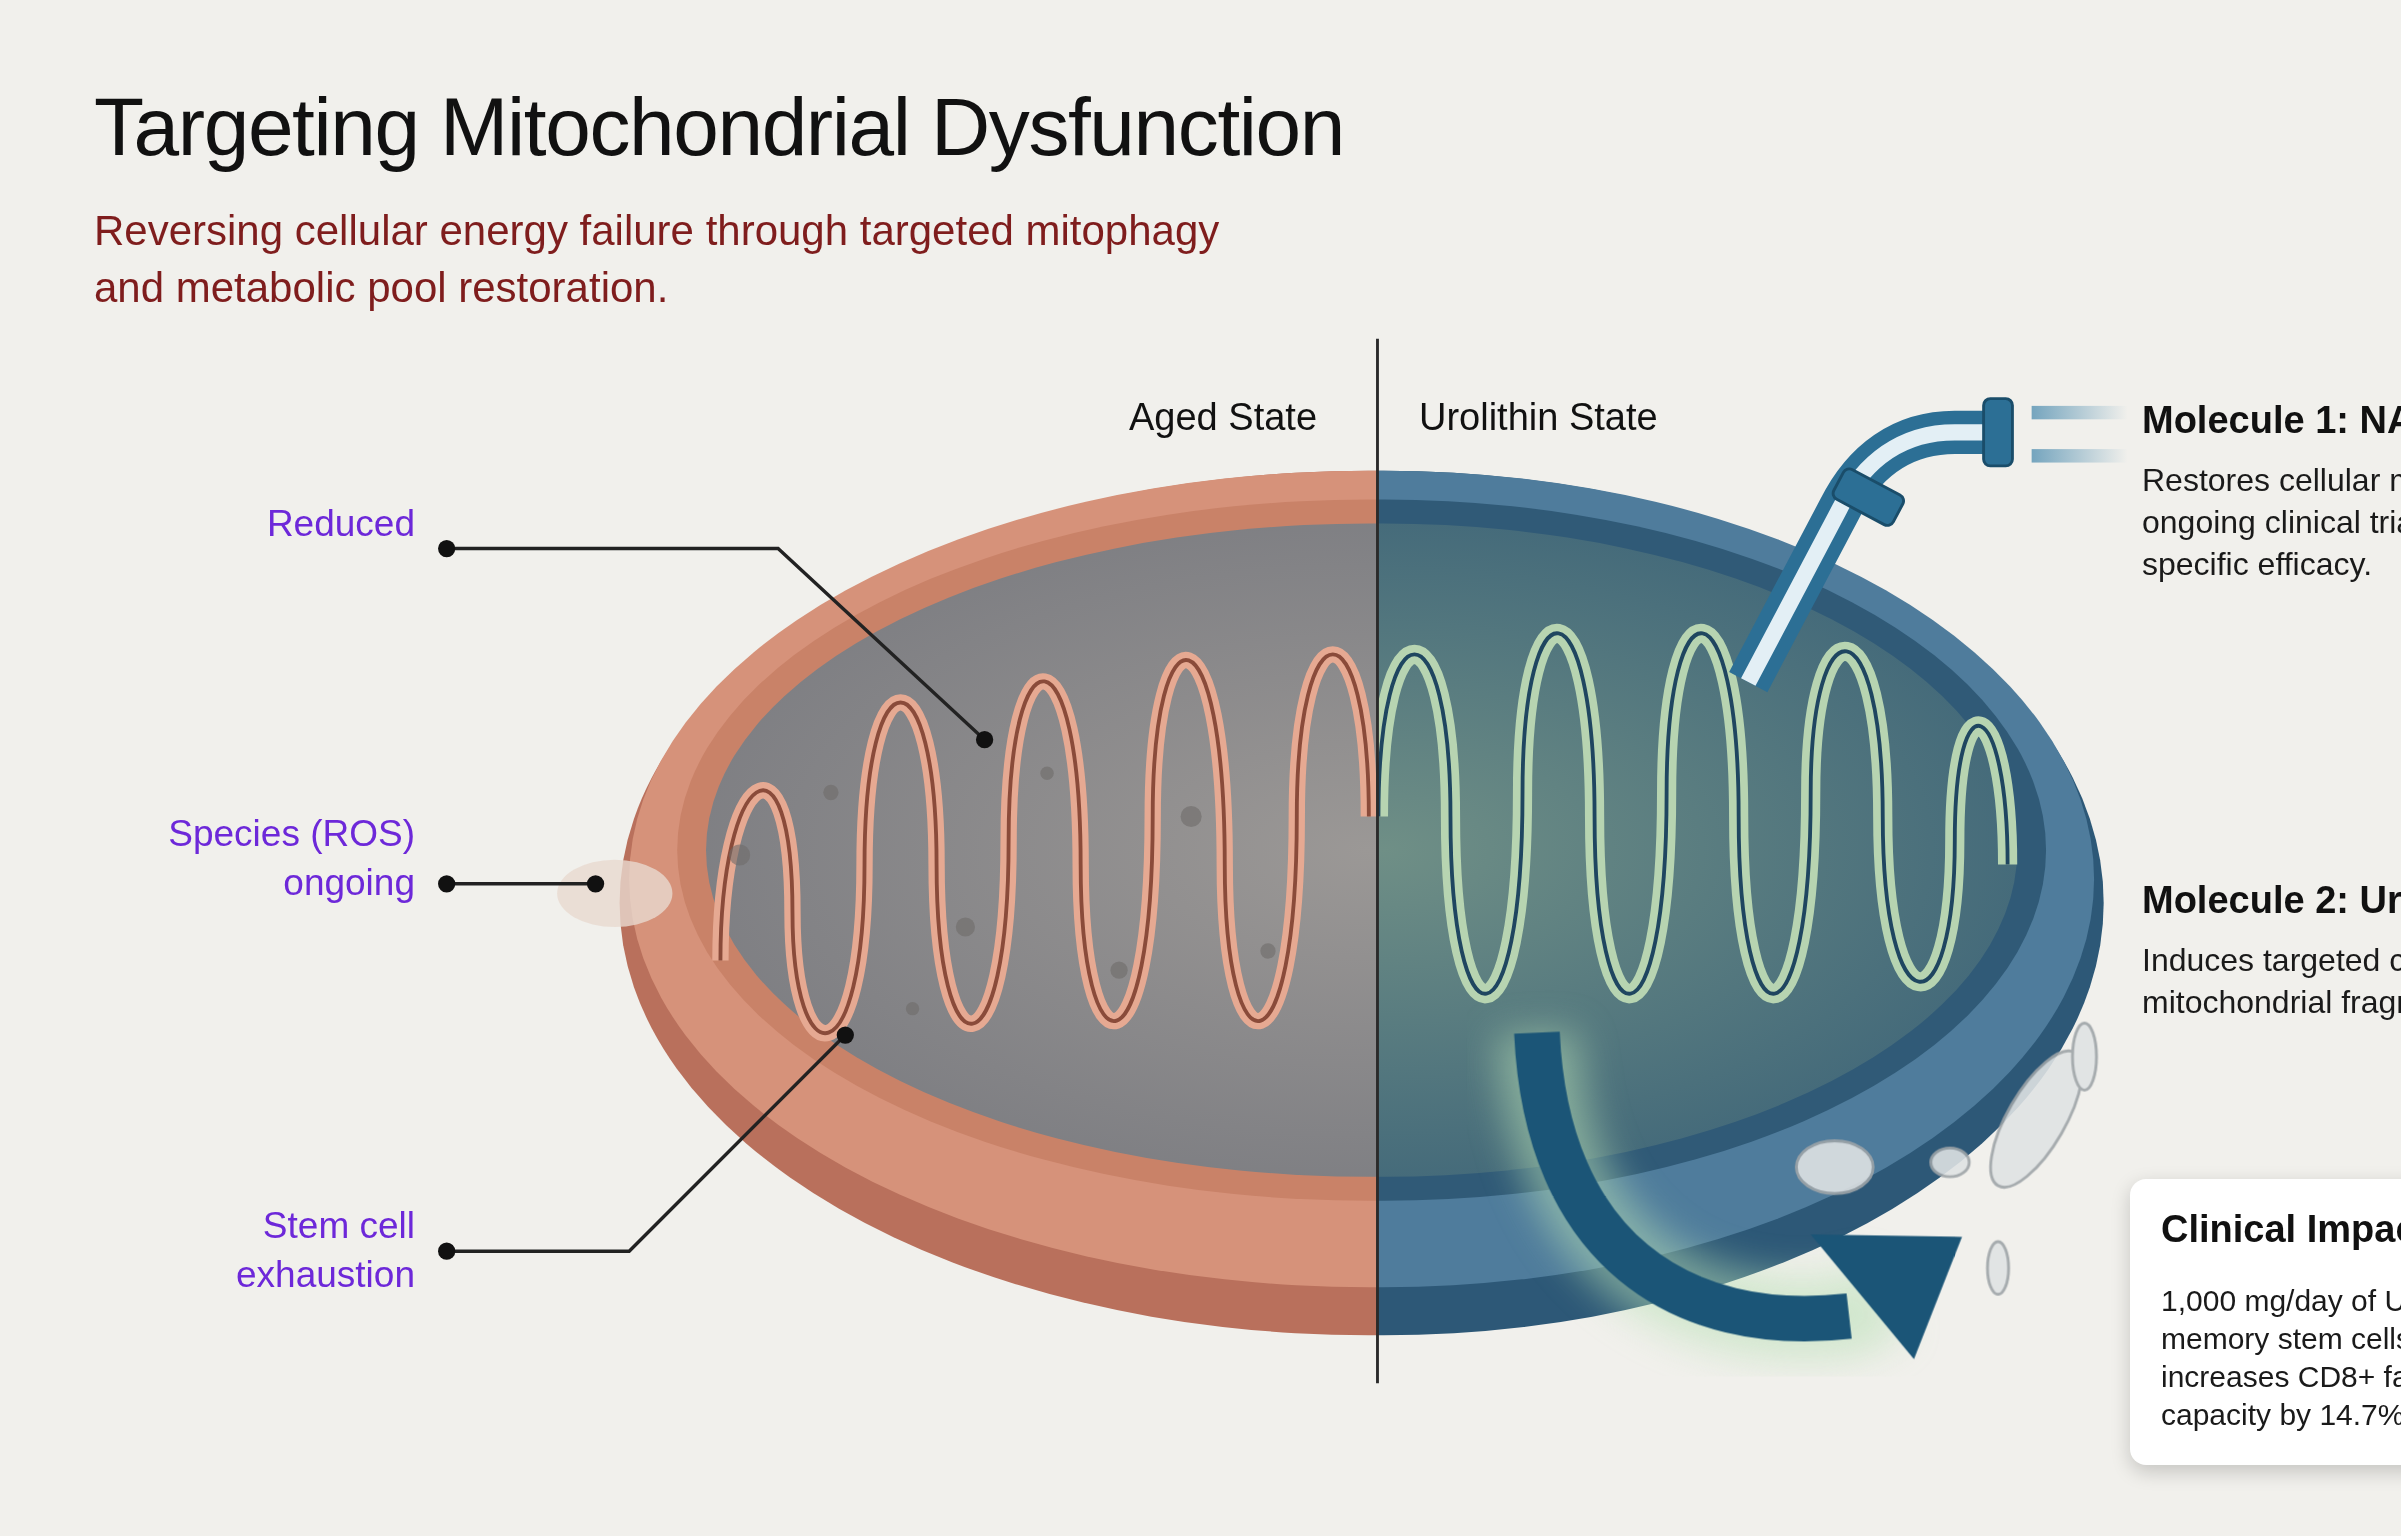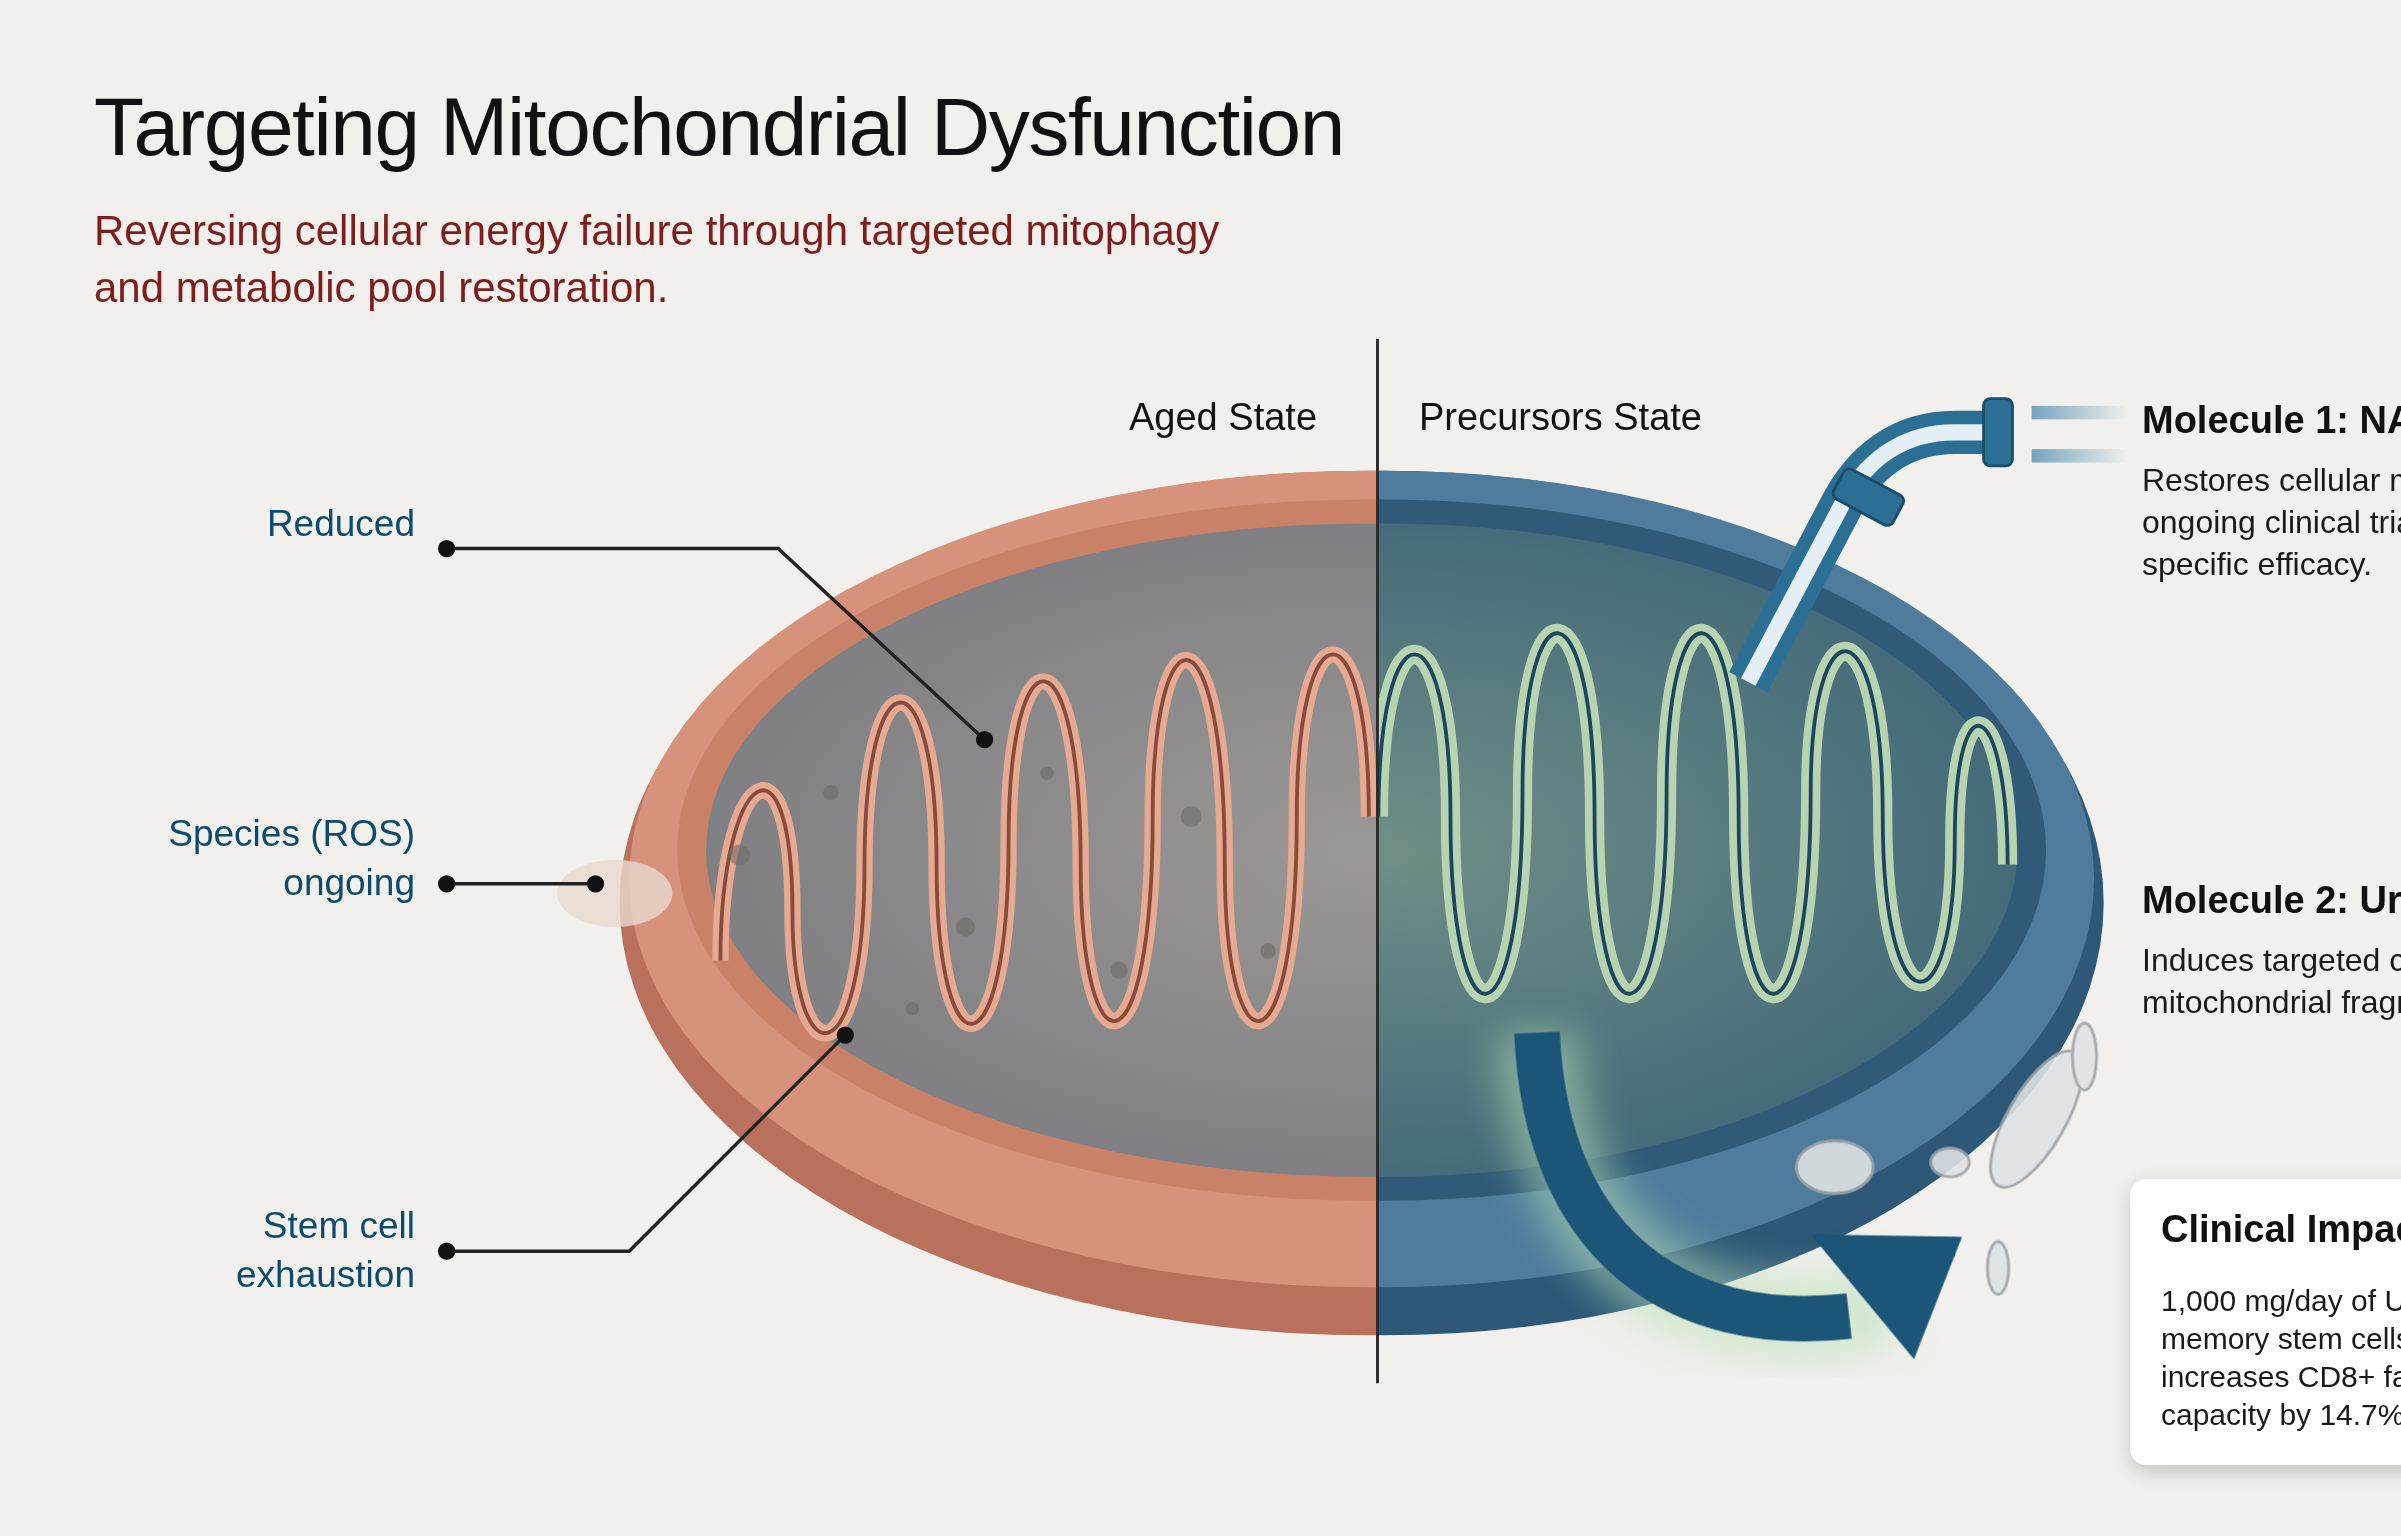--- a/index.html
+++ b/index.html
@@ -1,21 +1,21 @@
 <!DOCTYPE html>
 <html style="font-size:7.7px"><head>
 <meta charset="utf-8">
 <style>
   html,body{margin:0;padding:0;}
   body{width:2754px;height:1537px;background:#f1f0ec;position:relative;overflow:hidden;font-family:"Liberation Sans",sans-serif;color:#111;}
   .abs{position:absolute;}
   .title{left:94px;top:82px;font-size:82px;font-weight:400;letter-spacing:-1.4px;line-height:1.1;white-space:nowrap;}
   .subtitle{left:94px;top:202px;font-size:42px;line-height:57px;width:1153px;color:#7f1d1d;}
   .state-label{font-size:38px;font-weight:400;white-space:nowrap;top:396px;}
-  .left-label{font-size:37px;line-height:49px;text-align:right;width:384px;color:#0c4a6e;}
+  .left-label{font-size:37px;line-height:49px;text-align:right;width:384px;color:#6d28d9;}
   .mol-title{font-size:38px;font-weight:700;white-space:nowrap;left:2142px;}
   .mol-desc{font-size:32px;line-height:42px;left:2142px;width:576px;color:#1a1a1a;}
   .card{left:2130px;top:1179px;width:555px;height:286px;background:#fff;border-radius:16.3px;box-shadow:0 6.7px 19px rgba(0,0,0,0.18);}
   .card-title{position:absolute;left:31px;top:29px;font-size:38px;font-weight:700;white-space:nowrap;}
   .card-body{position:absolute;left:31px;top:103px;width:509px;font-size:30px;line-height:38px;color:#1a1a1a;}
   svg.art{position:absolute;left:0;top:0;}
 </style>
 </head>
 <body>
 
@@ -126,21 +126,21 @@
       <circle cx="1240" cy="1840" r="18"></circle>
     <circle cx="930" cy="2605" r="18"></circle>
       <circle cx="1760" cy="2155" r="18"></circle>
   </g>
 </svg>
 
 <div class="abs title">Targeting Mitochondrial Dysfunction</div>
 <div class="abs subtitle">Reversing cellular energy failure through targeted mitophagy and metabolic pool restoration.</div>
 
 <div class="abs state-label" style="left:1129px;">Aged State</div>
-<div class="abs state-label" style="left:1419px;">Precursors State</div>
+<div class="abs state-label" style="left:1419px;">Urolithin State</div>
 
 <div class="abs left-label" style="left:31px;top:499px;">
   <div>Reduced</div>
 </div>
 <div class="abs left-label" style="left:31px;top:809px;">
   <div>Species (ROS)</div>
   <div>ongoing</div>
 </div>
 <div class="abs left-label" style="left:31px;top:1201px;">
   <div>Stem cell</div>

